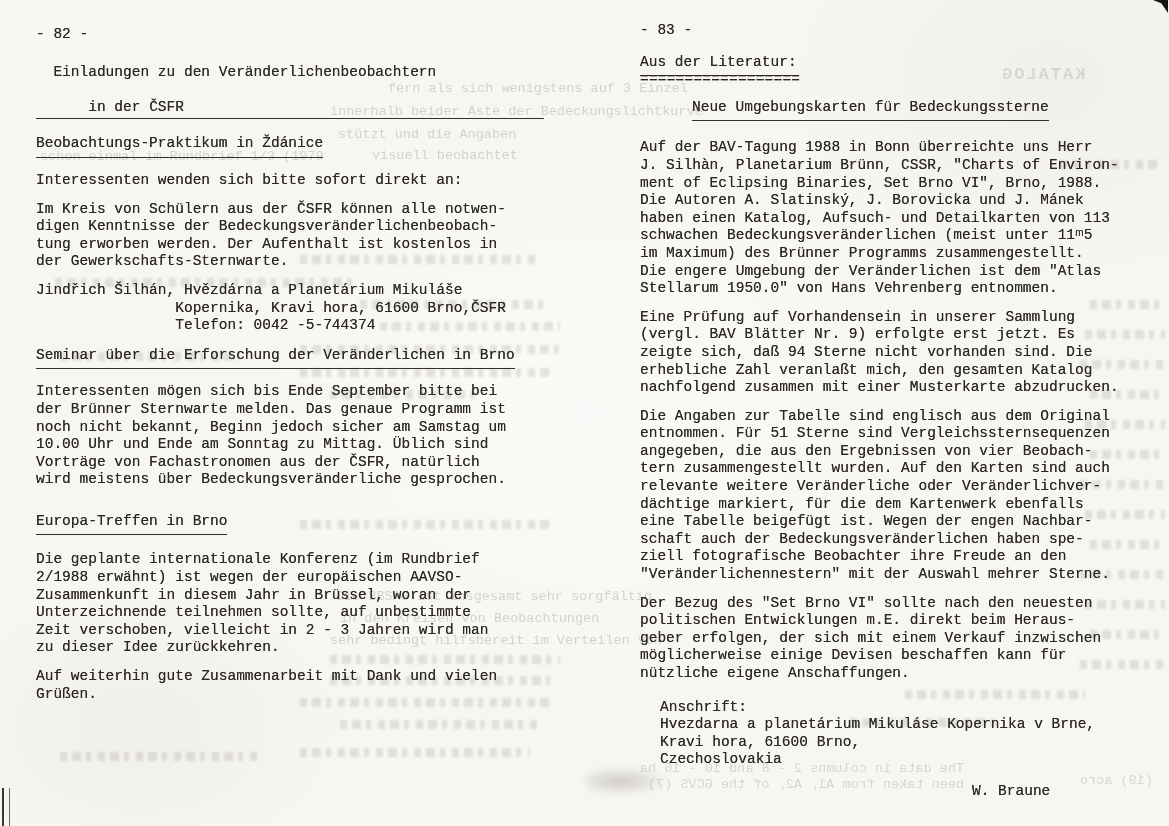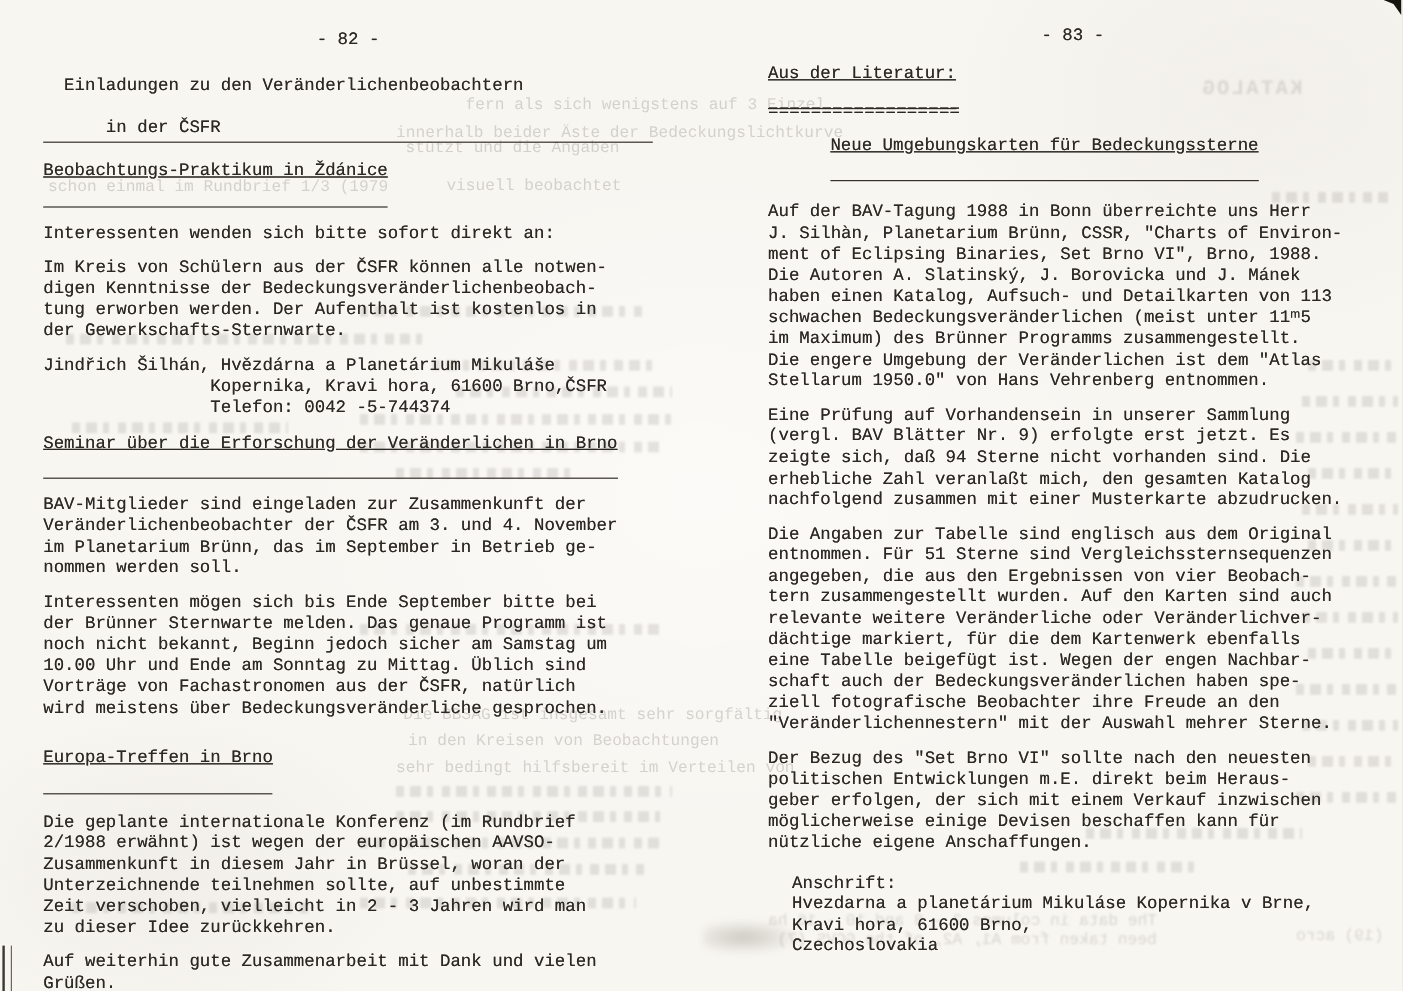--- a/index.html
+++ b/index.html
@@ -11,25 +11,25 @@
       radial-gradient(ellipse 400px 300px at 90% 10%, rgba(120,115,105,0.05), transparent 70%),
       radial-gradient(ellipse 500px 400px at 50% 50%, rgba(255,255,255,0.5), transparent 70%);
     font-family:"Liberation Mono","DejaVu Sans Mono",monospace;
     color:#2b2823;
     font-size:14.5px;line-height:17.6px;
   }
   .ink{text-shadow:0 0 0.5px rgba(43,40,35,0.75);}
   .col{position:absolute;top:0;}
   .col-left{left:36px;width:508px;}
   .col-right{left:640px;width:508px;}
-  .pagenum{text-align:center;margin:26px 0 20px;}
+  .pagenum{margin:26px 0 20px;}
   .col-right .pagenum{margin:22px 0 14px;}
   .p{white-space:pre-wrap;margin:0 0 11px;}
   .hwrap{margin:4px 0 14px;}
-  .h{display:inline-block;border-bottom:1.7px solid #33302a;padding-bottom:19px;white-space:pre-wrap;text-decoration:underline;}
+  .h{display:inline-block;border-bottom:1.7px solid #33302a;padding-bottom:4px;white-space:pre-wrap;}
   .h2wrap{border-bottom:1.7px solid #33302a;padding-bottom:2px;margin:0 0 16px;white-space:pre-wrap;}
   .addr{white-space:pre-wrap;margin:0 0 12px;}
   .sig-right{padding-left:332px;margin-top:14px;}
   .eqrow{margin-top:-5px;letter-spacing:0.2px;margin-bottom:10px;}
   .hcenter-wrap{margin:0 0 18px 52px;}
   
   .corner-tr{position:absolute;top:0;right:1px;width:15px;height:13px;background:#15140f;
     clip-path:polygon(0 0,100% 0,100% 100%,55% 25%);}
   .edge-bl{position:absolute;left:2px;bottom:0;width:5px;height:38px;
     border-left:2.5px solid #3a3833;border-right:1.5px solid #6a675f;}
@@ -43,21 +43,21 @@
     background:repeating-linear-gradient(90deg,#6e6b63 0 7px,transparent 7px 12px,#6e6b63 12px 21px,transparent 21px 26px,#6e6b63 26px 31px,transparent 31px 38px);}
 </style>
 </head>
 <body>
 
 <div class="scan">
 
   <div id="ghost-layer">
       <div class="ghost" style="left: 388px; top: 80px;">fern als sich wenigstens auf 3 Einzel</div>
       <div class="ghost" style="left: 330px; top: 103px;">innerhalb beider Äste der Bedeckungslichtkurve</div>
-      <div class="ghost" style="left: 338px; top: 116px; text-align: right;">stützt und die Angaben</div>
+      <div class="ghost" style="left: 338px; top: 126px; text-align: right;">stützt und die Angaben</div>
       <div class="ghost" style="left: 345px; top: 147px; margin-left: 27px;">visuell beobachtet</div>
       <div class="ghost" style="left: 40px; top: 148px;">schon einmal im Rundbrief 1/3 (1979</div>
       <div class="ghost" style="left: 336px; top: 588px; text-align: center;">Die BBSAG ist insgesamt sehr sorgfältig</div>
       <div class="ghost" style="left: 340px; top: 610px;">in den Kreisen von Beobachtungen</div>
       <div class="ghost" style="left: 330px; top: 632px;">sehr bedingt hilfsbereit im Verteilen von</div>
       <div class="ghost mir big" style="left: 1000px; top: 66px;">KATALOG</div>
       <div class="ghost mir" style="left: 640px; top: 760px;">The data in columns 2 - 8 and 10 - 16 ha</div>
       <div class="ghost mir" style="left: 648px; top: 776px;">been taken from A1, A2, of the GCVS (7)</div>
       <div class="ghost mir" style="left: 1080px; top: 772px;">(19) acro</div>
       <div class="smudge" style="left: 300px; top: 255px; width: 240px;"></div>
@@ -103,24 +103,20 @@
     <div class="p">Interessenten wenden sich bitte sofort direkt an:</div>
     <div class="p">Im Kreis von Schülern aus der ČSFR können alle notwen-
 digen Kenntnisse der Bedeckungsveränderlichenbeobach-
 tung erworben werden. Der Aufenthalt ist kostenlos in
 der Gewerkschafts-Sternwarte.</div>
     <div class="addr">Jindřich Šilhán, Hvězdárna a Planetárium Mikuláše
                 Kopernika, Kravi hora, 61600 Brno,ČSFR
                 Telefon: 0042 -5-744374</div>
 
     <div class="hwrap" style="margin-top:10px;"><span class="h">Seminar über die Erforschung der Veränderlichen in Brno</span></div>
-    <div class="p">BAV-Mitglieder sind eingeladen zur Zusammenkunft der
-Veränderlichenbeobachter der ČSFR am 3. und 4. November
-im Planetarium Brünn, das im September in Betrieb ge-
-nommen werden soll.</div>
     <div class="p">Interessenten mögen sich bis Ende September bitte bei
 der Brünner Sternwarte melden. Das genaue Programm ist
 noch nicht bekannt, Beginn jedoch sicher am Samstag um
 10.00 Uhr und Ende am Sonntag zu Mittag. Üblich sind
 Vorträge von Fachastronomen aus der ČSFR, natürlich
 wird meistens über Bedeckungsveränderliche gesprochen.</div>
 
     <div class="hwrap" style="margin-top:24px;margin-bottom:16px;"><span class="h">Europa-Treffen in Brno</span></div>
     <div class="p">Die geplante internationale Konferenz (im Rundbrief
 2/1988 erwähnt) ist wegen der europäischen AAVSO-
@@ -168,18 +164,19 @@
     <div class="p">Der Bezug des "Set Brno VI" sollte nach den neuesten
 politischen Entwicklungen m.E. direkt beim Heraus-
 geber erfolgen, der sich mit einem Verkauf inzwischen
 möglicherweise einige Devisen beschaffen kann für
 nützliche eigene Anschaffungen.</div>
 
     <div class="addr" style="margin-top:16px;margin-left:20px;">Anschrift:
 Hvezdarna a planetárium Mikuláse Kopernika v Brne,
 Kravi hora, 61600 Brno,
 Czechoslovakia</div>
+    <div class="sig-right">W. Braune</div>
   </div>
 
   <div class="corner-tr"></div>
   <div class="edge-bl"></div>
   <div class="blob"></div>
 </div>
 
 </body></html>

